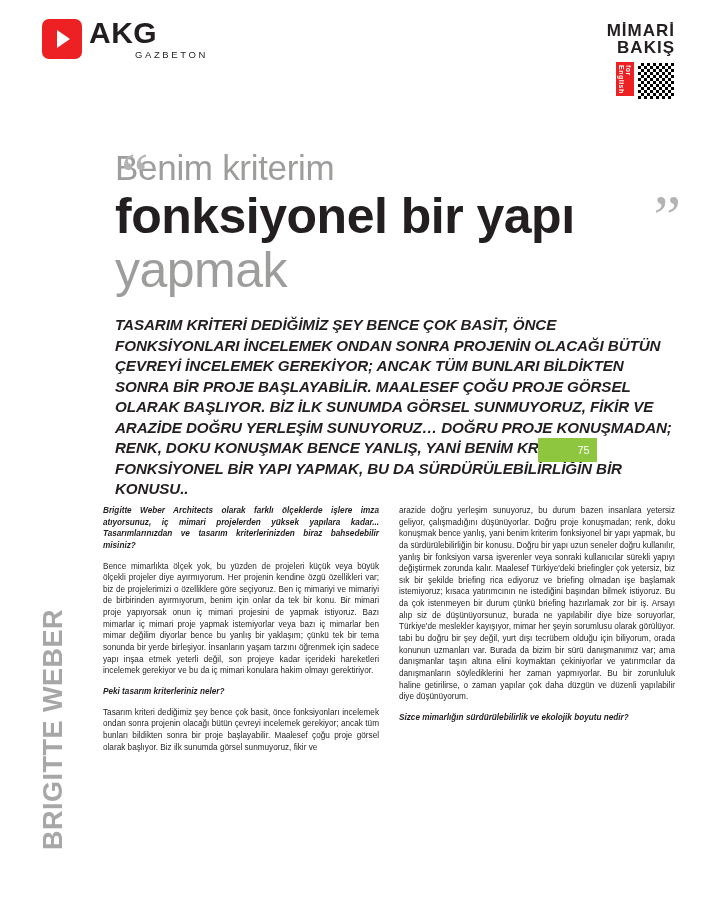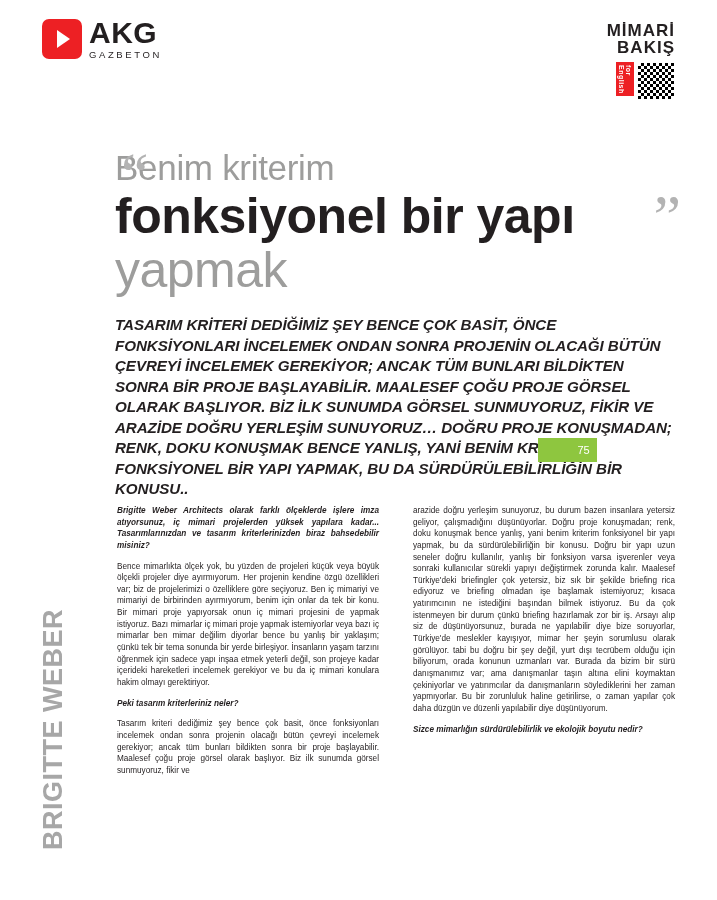--- a/index.html
+++ b/index.html
@@ -63,20 +63,21 @@
     letter-spacing: 0.5px;
     color: #231f20;
     display: block;
   }
   .logo-sub {
     font-size: 9.5px;
     letter-spacing: 2.6px;
     color: #231f20;
     display: block;
     margin-top: 2px;
+    margin-left: 46px;
   }
 
   .brand-right {
     position: absolute;
     right: 42px;
     top: 22px;
     text-align: right;
   }
   .brand-right .l1, .brand-right .l2 {
     font-size: 17px;
@@ -215,21 +216,21 @@
     position: absolute;
     top: 505px;
     width: 276px;
     font-size: 8.2px;
     line-height: 1.42;
     color: #231f20;
     text-align: justify;
   }
   .col-left { left: 103px; }
   .col-right { left: 399px; }
-  .col p { margin: 0 0 9px 14px; }
+  .col p { margin: 0 0 9px 0; }
   .q-bold {
     font-weight: bold;
     font-style: italic;
   }
 
   
   .footer {
     position: absolute;
     left: 103px;
     right: 40px;

